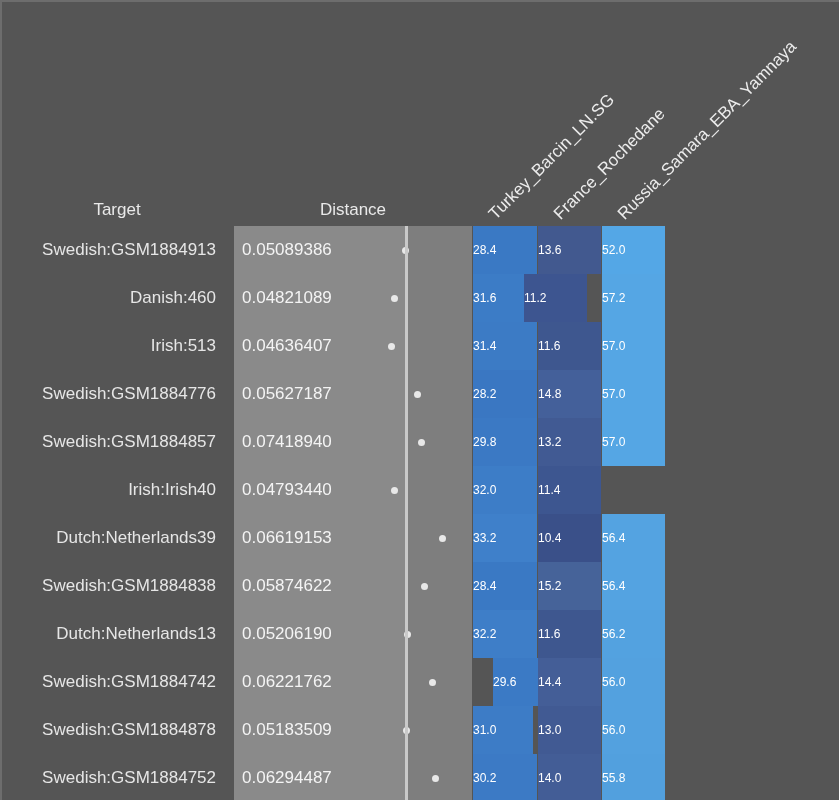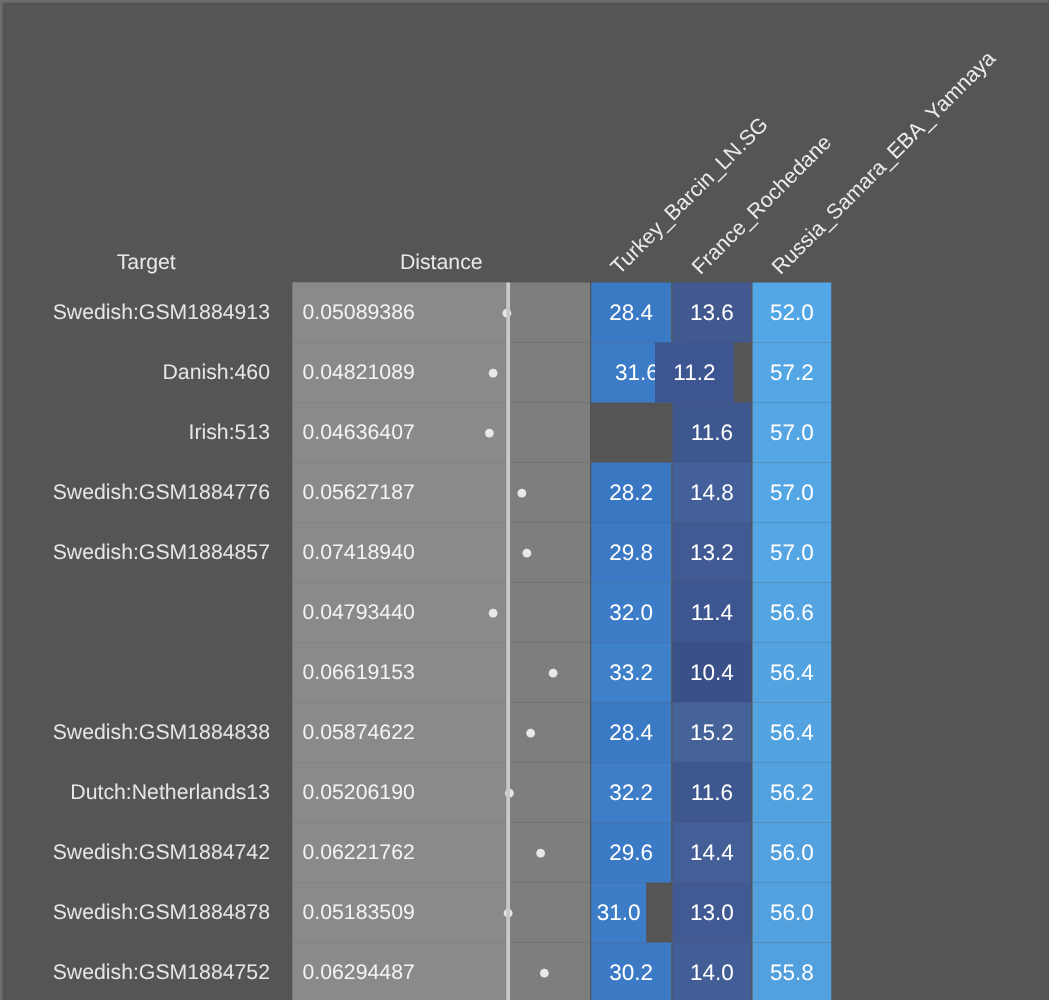--- a/index.html
+++ b/index.html
@@ -106,23 +106,23 @@
     position: absolute;
     top: 0; left: 234px; width: 171px; height: 48px;
     background: #8a8a8a;
   }
   .dist-text {
     position: absolute;
     top: 0; left: 242px; height: 48px; line-height: 48px;
     font-size: 17px; color: #f4f4f4;
   }
   .blue {
-    text-align: center;
+    text-align: left;
     color: #ffffff;
-    font-size: 18px;
+    font-size: 12px;
   }
   
   #ref-line {
     position: absolute;
     left: 405px; top: 226px;
     width: 3px; height: 574px;
     background: #c9c9c9;
   }
   .dot {
     position: absolute;
@@ -171,20 +171,21 @@
         <div class="cell blue" style="left: 473px; width: 73px; background: rgb(60, 124, 198);">31.6</div>
         <div class="cell blue" style="left: 524px; width: 63px; background: rgb(61, 85, 144);">11.2</div>
         <div class="cell blue" style="left: 602px; width: 63px; background: rgb(85, 166, 228);">57.2</div>
       </div>
       <div class="row">
         <div class="cell cell-target col-target">Irish:513</div>
         <div class="cell cell-distance col-distance"></div>
         <div class="dist-band"></div>
         <div class="dist-text">0.04636407</div>
         <div class="dot" style="left: 388px;"></div>
+        <div class="cell blue" style="left: 473px; width: 64px; background: rgb(60, 123, 197);">31.4</div>
         <div class="cell blue" style="left: 538px; width: 63px; background: rgb(62, 87, 143);">11.6</div>
         <div class="cell blue" style="left: 602px; width: 63px; background: rgb(85, 166, 228);">57.0</div>
       </div>
       <div class="row">
         <div class="cell cell-target col-target">Swedish:GSM1884776</div>
         <div class="cell cell-distance col-distance"></div>
         <div class="dist-band"></div>
         <div class="dist-text">0.05627187</div>
         <div class="dot" style="left: 414px;"></div>
         <div class="cell blue" style="left: 473px; width: 64px; background: rgb(58, 119, 194);">28.2</div>
@@ -195,29 +196,30 @@
         <div class="cell cell-target col-target">Swedish:GSM1884857</div>
         <div class="cell cell-distance col-distance"></div>
         <div class="dist-band"></div>
         <div class="dist-text">0.07418940</div>
         <div class="dot" style="left: 418px;"></div>
         <div class="cell blue" style="left: 473px; width: 64px; background: rgb(59, 121, 196);">29.8</div>
         <div class="cell blue" style="left: 538px; width: 63px; background: rgb(65, 90, 147);">13.2</div>
         <div class="cell blue" style="left: 602px; width: 63px; background: rgb(85, 166, 228);">57.0</div>
       </div>
       <div class="row">
+        <div class="cell cell-target col-target">Irish:Irish40</div>
         <div class="cell cell-distance col-distance"></div>
         <div class="dist-band"></div>
         <div class="dist-text">0.04793440</div>
         <div class="dot" style="left: 391px;"></div>
         <div class="cell blue" style="left: 473px; width: 64px; background: rgb(61, 125, 199);">32.0</div>
         <div class="cell blue" style="left: 538px; width: 63px; background: rgb(61, 86, 144);">11.4</div>
-        <div class="cell blue" style="left: 602px; width: 63px; background: rgb(84, 164, 226);">56.6</div>
-      </div>
-      <div class="row">
+      </div>
+      <div class="row">
+        <div class="cell cell-target col-target">Dutch:Netherlands39</div>
         <div class="cell cell-distance col-distance"></div>
         <div class="dist-band"></div>
         <div class="dist-text">0.06619153</div>
         <div class="dot" style="left: 439px;"></div>
         <div class="cell blue" style="left: 473px; width: 64px; background: rgb(63, 128, 202);">33.2</div>
         <div class="cell blue" style="left: 538px; width: 63px; background: rgb(58, 80, 137);">10.4</div>
         <div class="cell blue" style="left: 602px; width: 63px; background: rgb(84, 163, 225);">56.4</div>
       </div>
       <div class="row">
         <div class="cell cell-target col-target">Swedish:GSM1884838</div>
@@ -238,31 +240,31 @@
         <div class="cell blue" style="left: 473px; width: 64px; background: rgb(62, 126, 200);">32.2</div>
         <div class="cell blue" style="left: 538px; width: 63px; background: rgb(62, 87, 143);">11.6</div>
         <div class="cell blue" style="left: 602px; width: 63px; background: rgb(83, 162, 224);">56.2</div>
       </div>
       <div class="row">
         <div class="cell cell-target col-target">Swedish:GSM1884742</div>
         <div class="cell cell-distance col-distance"></div>
         <div class="dist-band"></div>
         <div class="dist-text">0.06221762</div>
         <div class="dot" style="left: 429px;"></div>
-        <div class="cell blue" style="left: 473px; width: 64px; background: rgb(59, 122, 197);">29.6</div>
+        <div class="cell blue" style="left: 493px; width: 64px; background: rgb(59, 122, 197);">29.6</div>
         <div class="cell blue" style="left: 538px; width: 63px; background: rgb(68, 94, 151);">14.4</div>
         <div class="cell blue" style="left: 602px; width: 63px; background: rgb(83, 161, 223);">56.0</div>
       </div>
       <div class="row">
         <div class="cell cell-target col-target">Swedish:GSM1884878</div>
         <div class="cell cell-distance col-distance"></div>
         <div class="dist-band"></div>
         <div class="dist-text">0.05183509</div>
         <div class="dot" style="left: 403px;"></div>
-        <div class="cell blue" style="left: 473px; width: 44px; background: rgb(61, 124, 198);">31.0</div>
+        <div class="cell blue" style="left: 473px; width: 60px; background: rgb(61, 124, 198);">31.0</div>
         <div class="cell blue" style="left: 538px; width: 63px; background: rgb(65, 90, 147);">13.0</div>
         <div class="cell blue" style="left: 602px; width: 63px; background: rgb(83, 161, 223);">56.0</div>
       </div>
       <div class="row">
         <div class="cell cell-target col-target">Swedish:GSM1884752</div>
         <div class="cell cell-distance col-distance"></div>
         <div class="dist-band"></div>
         <div class="dist-text">0.06294487</div>
         <div class="dot" style="left: 432px;"></div>
         <div class="cell blue" style="left: 473px; width: 64px; background: rgb(60, 122, 197);">30.2</div>

